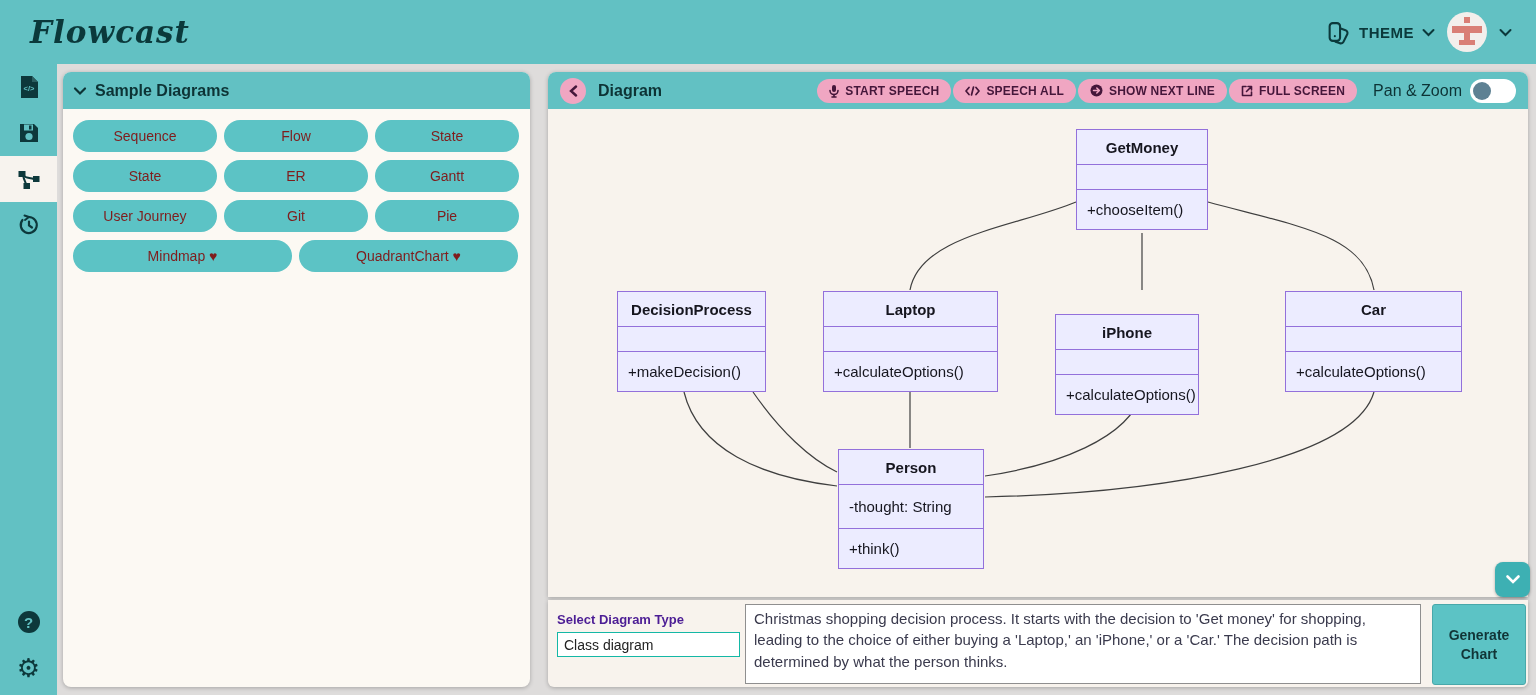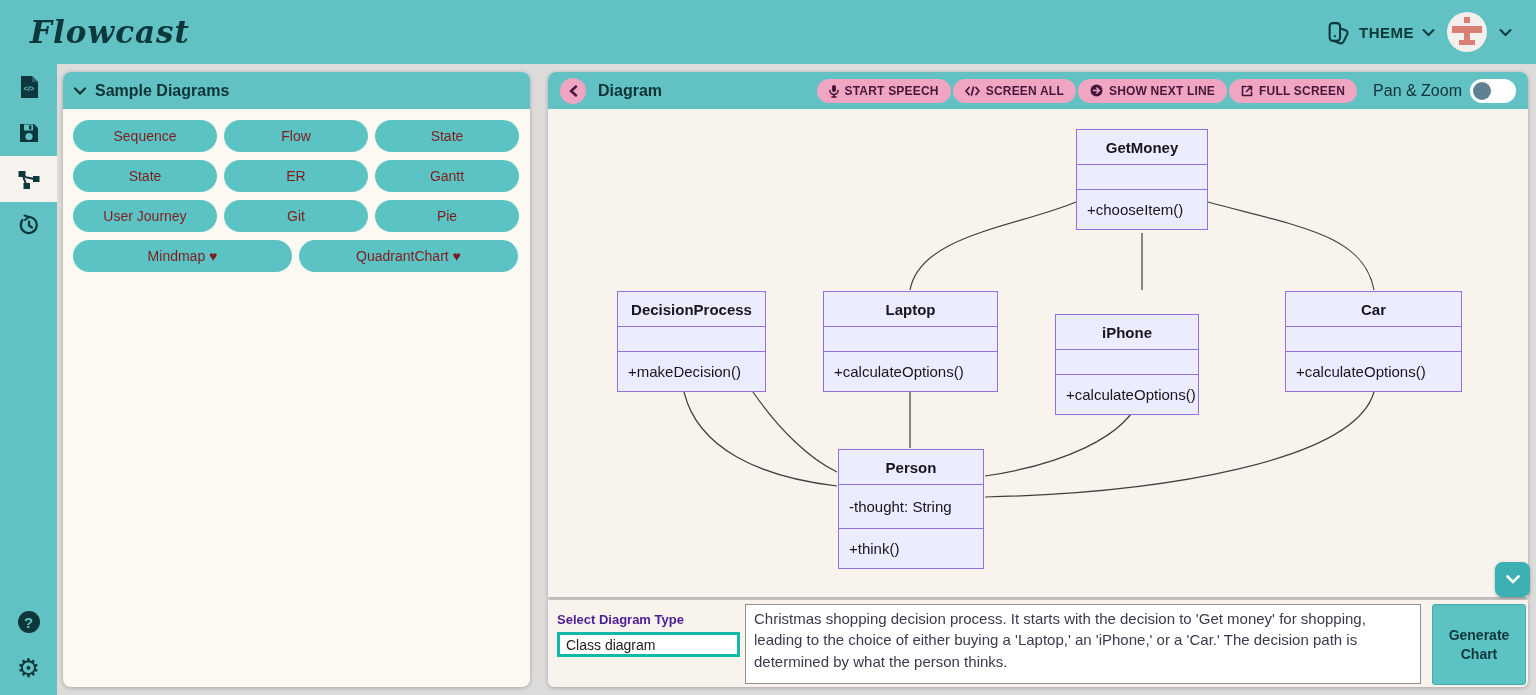--- a/index.html
+++ b/index.html
@@ -97,21 +97,21 @@
     background:#3db0b3; border:none; border-radius:8px; cursor:pointer;
     display:flex; align-items:center; justify-content:center;
     box-shadow:0 1px 3px rgba(0,0,0,.3); }
   
   .controls { position:absolute; left:548px; top:600px; width:980px; height:87px;
     background:#f8f3ed; border-radius:0 0 6px 6px;
     box-shadow:0 1px 4px rgba(0,0,0,.25); }
   .type-label { position:absolute; left:9px; top:12px; font-size:13px;
     font-weight:700; color:#4c1d95; }
   .type-input { position:absolute; left:9px; top:32px; width:183px; height:25px;
-    border:3px solid #14b8a6; background:#fff; font-size:14px;
+    border:1px solid #14b8a6; background:#fff; font-size:14px;
     font-family:inherit; padding:0 6px; color:#222; }
   .desc-area { position:absolute; left:197px; top:4px; width:676px; height:80px;
     border:1px solid #8f8f8f; background:#fff; font-family:inherit;
     font-size:15px; color:#3a3a4d; padding:3px 8px; line-height:1.42; resize:none; }
   .generate-btn { position:absolute; left:884px; top:4px; width:94px; height:81px;
     background:#5cc3c5; border:1px solid #49a8aa; border-radius:3px;
     color:#113537; font-weight:700; font-size:14px; font-family:inherit;
     cursor:pointer; line-height:1.3; }
   svg { display:block; }
 </style>
@@ -247,21 +247,21 @@
             </svg>
           </span>
           <span>START SPEECH</span>
         </button>
         <button class="pill">
           <span>
             <svg width="15" height="10" viewBox="0 0 15 10" fill="none" stroke="#45163a" stroke-width="1.7" stroke-linecap="round" stroke-linejoin="round">
               <path d="M4 1.5 L1 5 L4 8.5 M11 1.5 L14 5 L11 8.5 M8.5 1 L6.5 9"></path>
             </svg>
           </span>
-          <span>SCREEN ALL</span>
+          <span>SPEECH ALL</span>
         </button>
         <button class="pill">
           <span>
             <svg width="13" height="13" viewBox="0 0 13 13">
               <circle cx="6.5" cy="6.5" r="6" fill="#45163a"></circle>
               <path d="M3.5 6.5 H9 M6.8 4 L9.4 6.5 L6.8 9" fill="none" stroke="#f0a6c2" stroke-width="1.5" stroke-linecap="round" stroke-linejoin="round"></path>
             </svg>
           </span>
           <span>SHOW NEXT LINE</span>
         </button>

